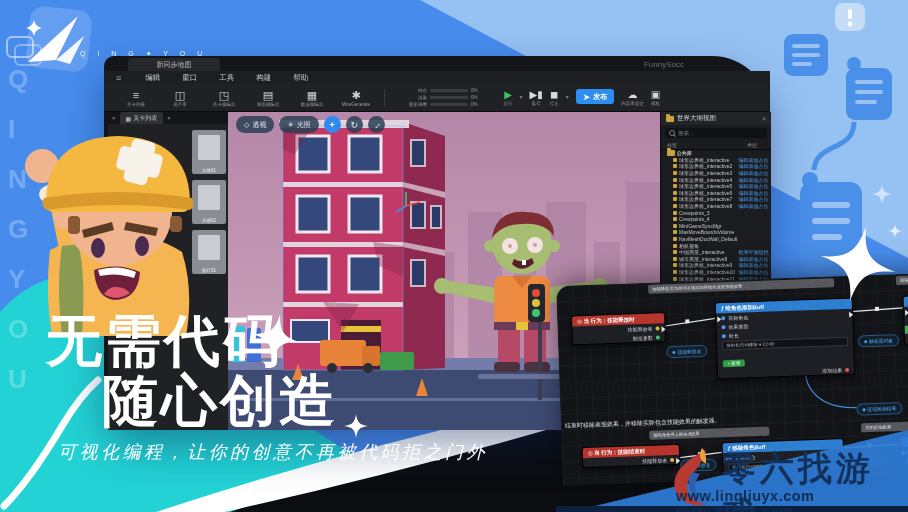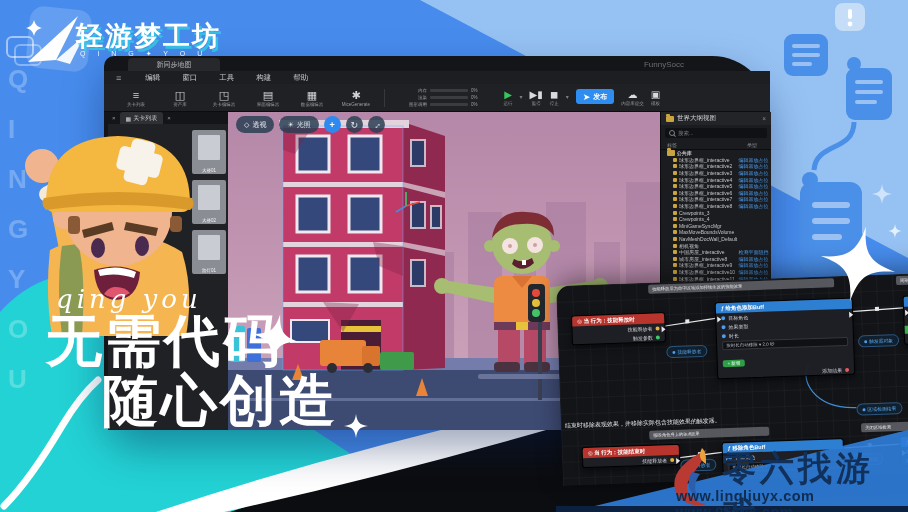--- a/index.html
+++ b/index.html
@@ -158,21 +158,20 @@
       <div class="vletter" style="top: 314px;">O</div>
       <div class="vletter" style="top: 364px;">U</div>
     </div>
 
   <div class="abs" style="left:28px;top:8px;width:62px;height:62px;background:rgba(255,255,255,.16);border-radius:14px;transform:rotate(6deg);z-index:6;"></div>
   <svg class="abs" style="left:20px;top:6px;z-index:7" width="70" height="62">
     <path d="M8,56 L58,10 L36,54 Z" fill="#ffffff"></path>
     <path d="M36,54 L64,30 L50,58 Z" fill="#ffffff" opacity=".92"></path>
     <path d="M14,14 C15.5,19 17,20.5 22,22 C17,23.5 15.5,25 14,30 C12.5,25 11,23.5 6,22 C11,20.5 12.5,19 14,14Z" fill="#ffffff"></path>
   </svg>
-  <div class="abs brandTitle">轻游梦工坊</div>
   <div class="abs brandSub">Q I N G ✦ Y O U</div>
 
   <div class="abs window">
     <div class="abs wtab">新同步地图</div>
     <div class="abs wtitle">FunnySocc</div>
     <div class="abs menubar">
       <span class="hamb">≡</span>
       <span id="menus" style="display:flex;gap:22px;">
           <span class="mi">编辑</span>
           <span class="mi">窗口</span>
@@ -699,23 +698,23 @@
           <span>获取区域</span>
         </div>
         <div class="cstrip" style="left: 92px; top: 2px; width: 178px;">技能释放后为命中区域添加持续生效的技能效果</div>
         <div class="cstrip" style="left: 340px; top: 2px; width: 96px;">周期触发区域检测</div>
         <div class="cstrip" style="left: 88px; top: 148px; width: 112px;">移除角色身上的Buff效果</div>
         <div class="cstrip" style="left: 300px; top: 148px; width: 86px;">关闭区域检测</div>
         <div class="gcomment" style="left: 4px; top: 136px;">结束时移除表现效果，并移除实际包含技能效果的触发器。</div>
       </div>
   </div>
 
-  <div class="abs heroScript">qing you</div>
   <div class="abs heroL2">随心创造</div>
   <div class="abs heroL1">无需代码</div>
+  <div class="abs heroTag">可视化编程，让你的创意不再被代码拒之门外</div>
   <svg class="abs" style="left:252px;top:314px;z-index:8;transform:rotate(10deg)" width="48" height="48" viewBox="0 0 100 100">
     <path d="M50,0 C55,35 65,45 100,50 C65,55 55,65 50,100 C45,65 35,55 0,50 C35,45 45,35 50,0Z" fill="#fff"></path>
   </svg>
   <svg class="abs" style="left:344px;top:414px;z-index:8" width="24" height="24" viewBox="0 0 100 100">
     <path d="M50,0 C55,35 65,45 100,50 C65,55 55,65 50,100 C45,65 35,55 0,50 C35,45 45,35 50,0Z" fill="#fff"></path>
   </svg>
 
   <svg class="abs" style="left:820px;top:226px;z-index:10;transform:rotate(12deg)" width="76" height="76" viewBox="0 0 100 100">
     <path d="M50,0 C55,35 65,45 100,50 C65,55 55,65 50,100 C45,65 35,55 0,50 C35,45 45,35 50,0Z" fill="#fff"></path>
   </svg>

